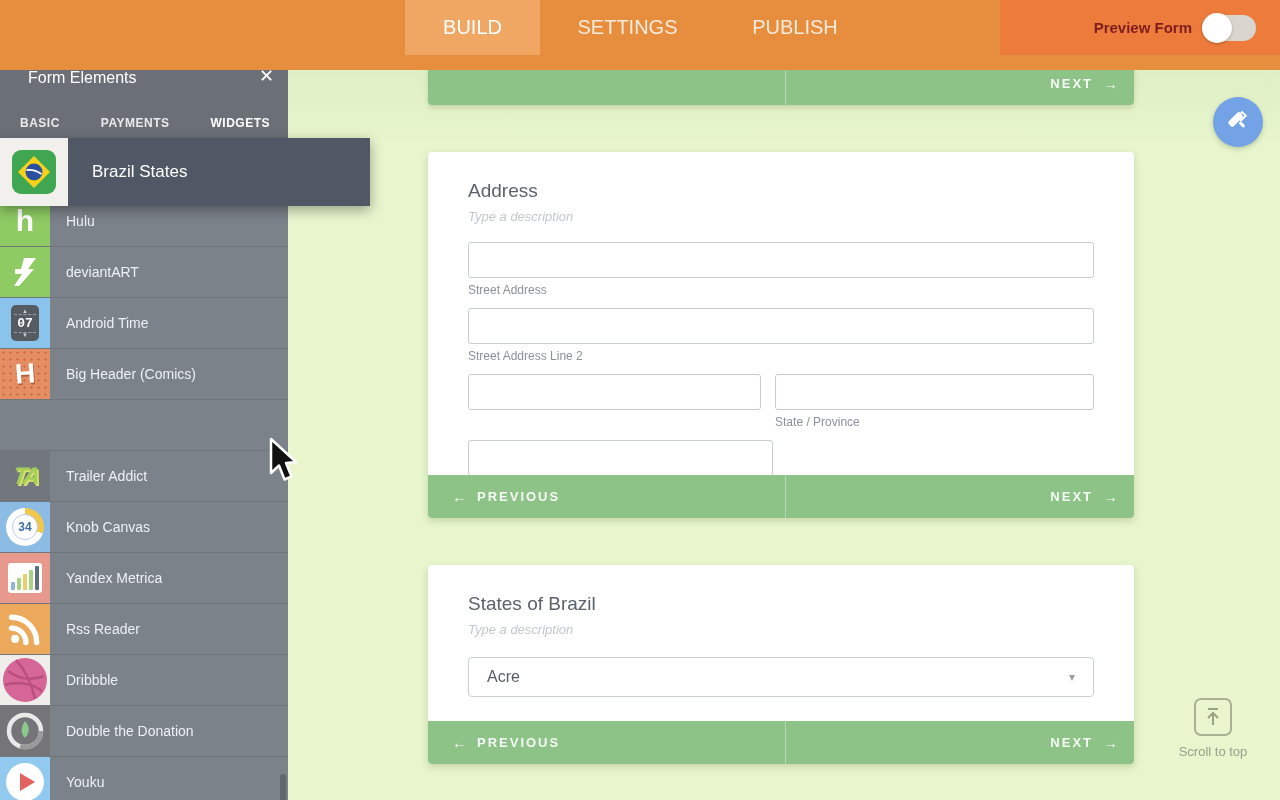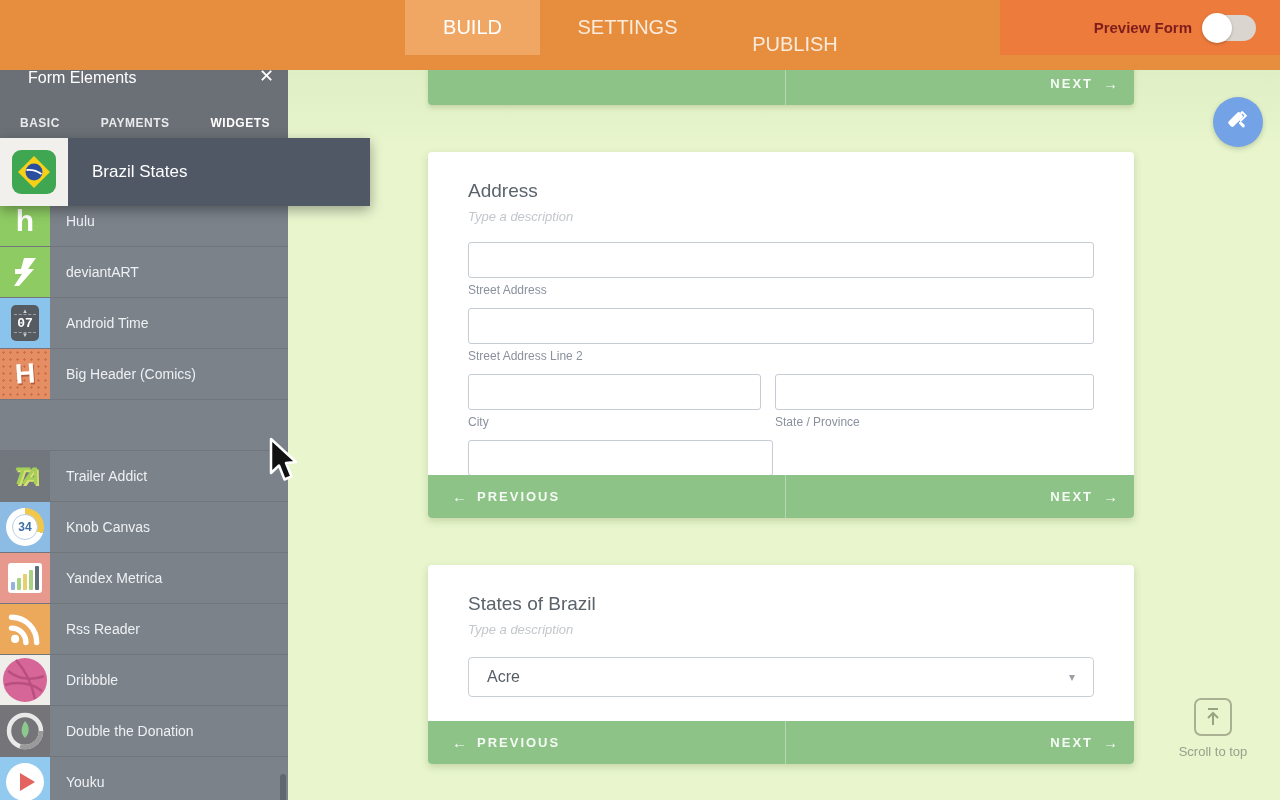--- a/index.html
+++ b/index.html
@@ -5,21 +5,21 @@
   * { margin:0; padding:0; box-sizing:border-box; }
   html,body { width:1280px; height:800px; overflow:hidden; }
   body { font-family:"Liberation Sans", sans-serif; position:relative; background:#e8f5cd; }
 
   
   .navbar { position:absolute; top:0; left:0; width:1280px; height:70px; background:#e78e3e; z-index:50; }
   .navbar-right-zone { position:absolute; top:0; left:1000px; width:280px; height:55px; background:#ec7b3c; }
   .nav-tabs { position:absolute; top:0; left:405px; height:55px; display:flex; }
   .nav-tab { height:55px; display:flex; align-items:center; justify-content:center; font-size:20px; color:rgba(255,255,255,.82); cursor:pointer; }
   .nav-tab.active { background:#efa763; color:#ffffff; }
-  .nav-tab.w1 { width:135px; } .nav-tab.w2 { width:175px; } .nav-tab.w3 { width:160px;margin-top:17px; }
+  .nav-tab.w1 { width:135px; } .nav-tab.w2 { width:175px; } .nav-tab.w3 { width:160px; }
   .preview-wrap { position:absolute; top:0; right:24px; height:55px; display:flex; align-items:center; gap:12px; }
   .preview-label { color:#7f1d1d; font-size:15px; font-weight:700; }
   .toggle { width:52px; height:26px; border-radius:13px; background:#dad6cf; position:relative; cursor:pointer; }
   .toggle-knob { position:absolute; left:-2px; top:-2px; width:30px; height:30px; border-radius:50%; background:#ffffff; box-shadow:0 1px 3px rgba(0,0,0,.25); }
 
   
   .sidebar { position:absolute; top:55px; left:0; width:288px; height:745px; background:#7c828a; z-index:40; }
   .sb-header { height:45px; background:#6b7077; display:flex; align-items:center; padding:0 28px; position:relative; }
   .sb-title { color:#ffffff; font-size:16px; }
   .sb-close { position:absolute; right:14px; top:12px; color:#ffffff; font-size:18px; line-height:18px; cursor:pointer; }
@@ -293,21 +293,20 @@
         <input class="fld-input" type="text" style="">
         <div class="sublabel">Street Address</div>
       </div>
       <div class="fld-block">
         <input class="fld-input" type="text" style="">
         <div class="sublabel">Street Address Line 2</div>
       </div>
       <div class="two-col">
         <div class="col">
           <input class="fld-input" type="text" style="">
-          <div class="sublabel">City</div>
         </div>
         <div class="col grow">
           <input class="fld-input" type="text" style="">
           <div class="sublabel">State / Province</div>
         </div>
       </div>
       <div class="two-col">
         <div class="col">
           <input class="fld-input" type="text" style="">
           <div class="sublabel">Postal / Zip Code</div>

